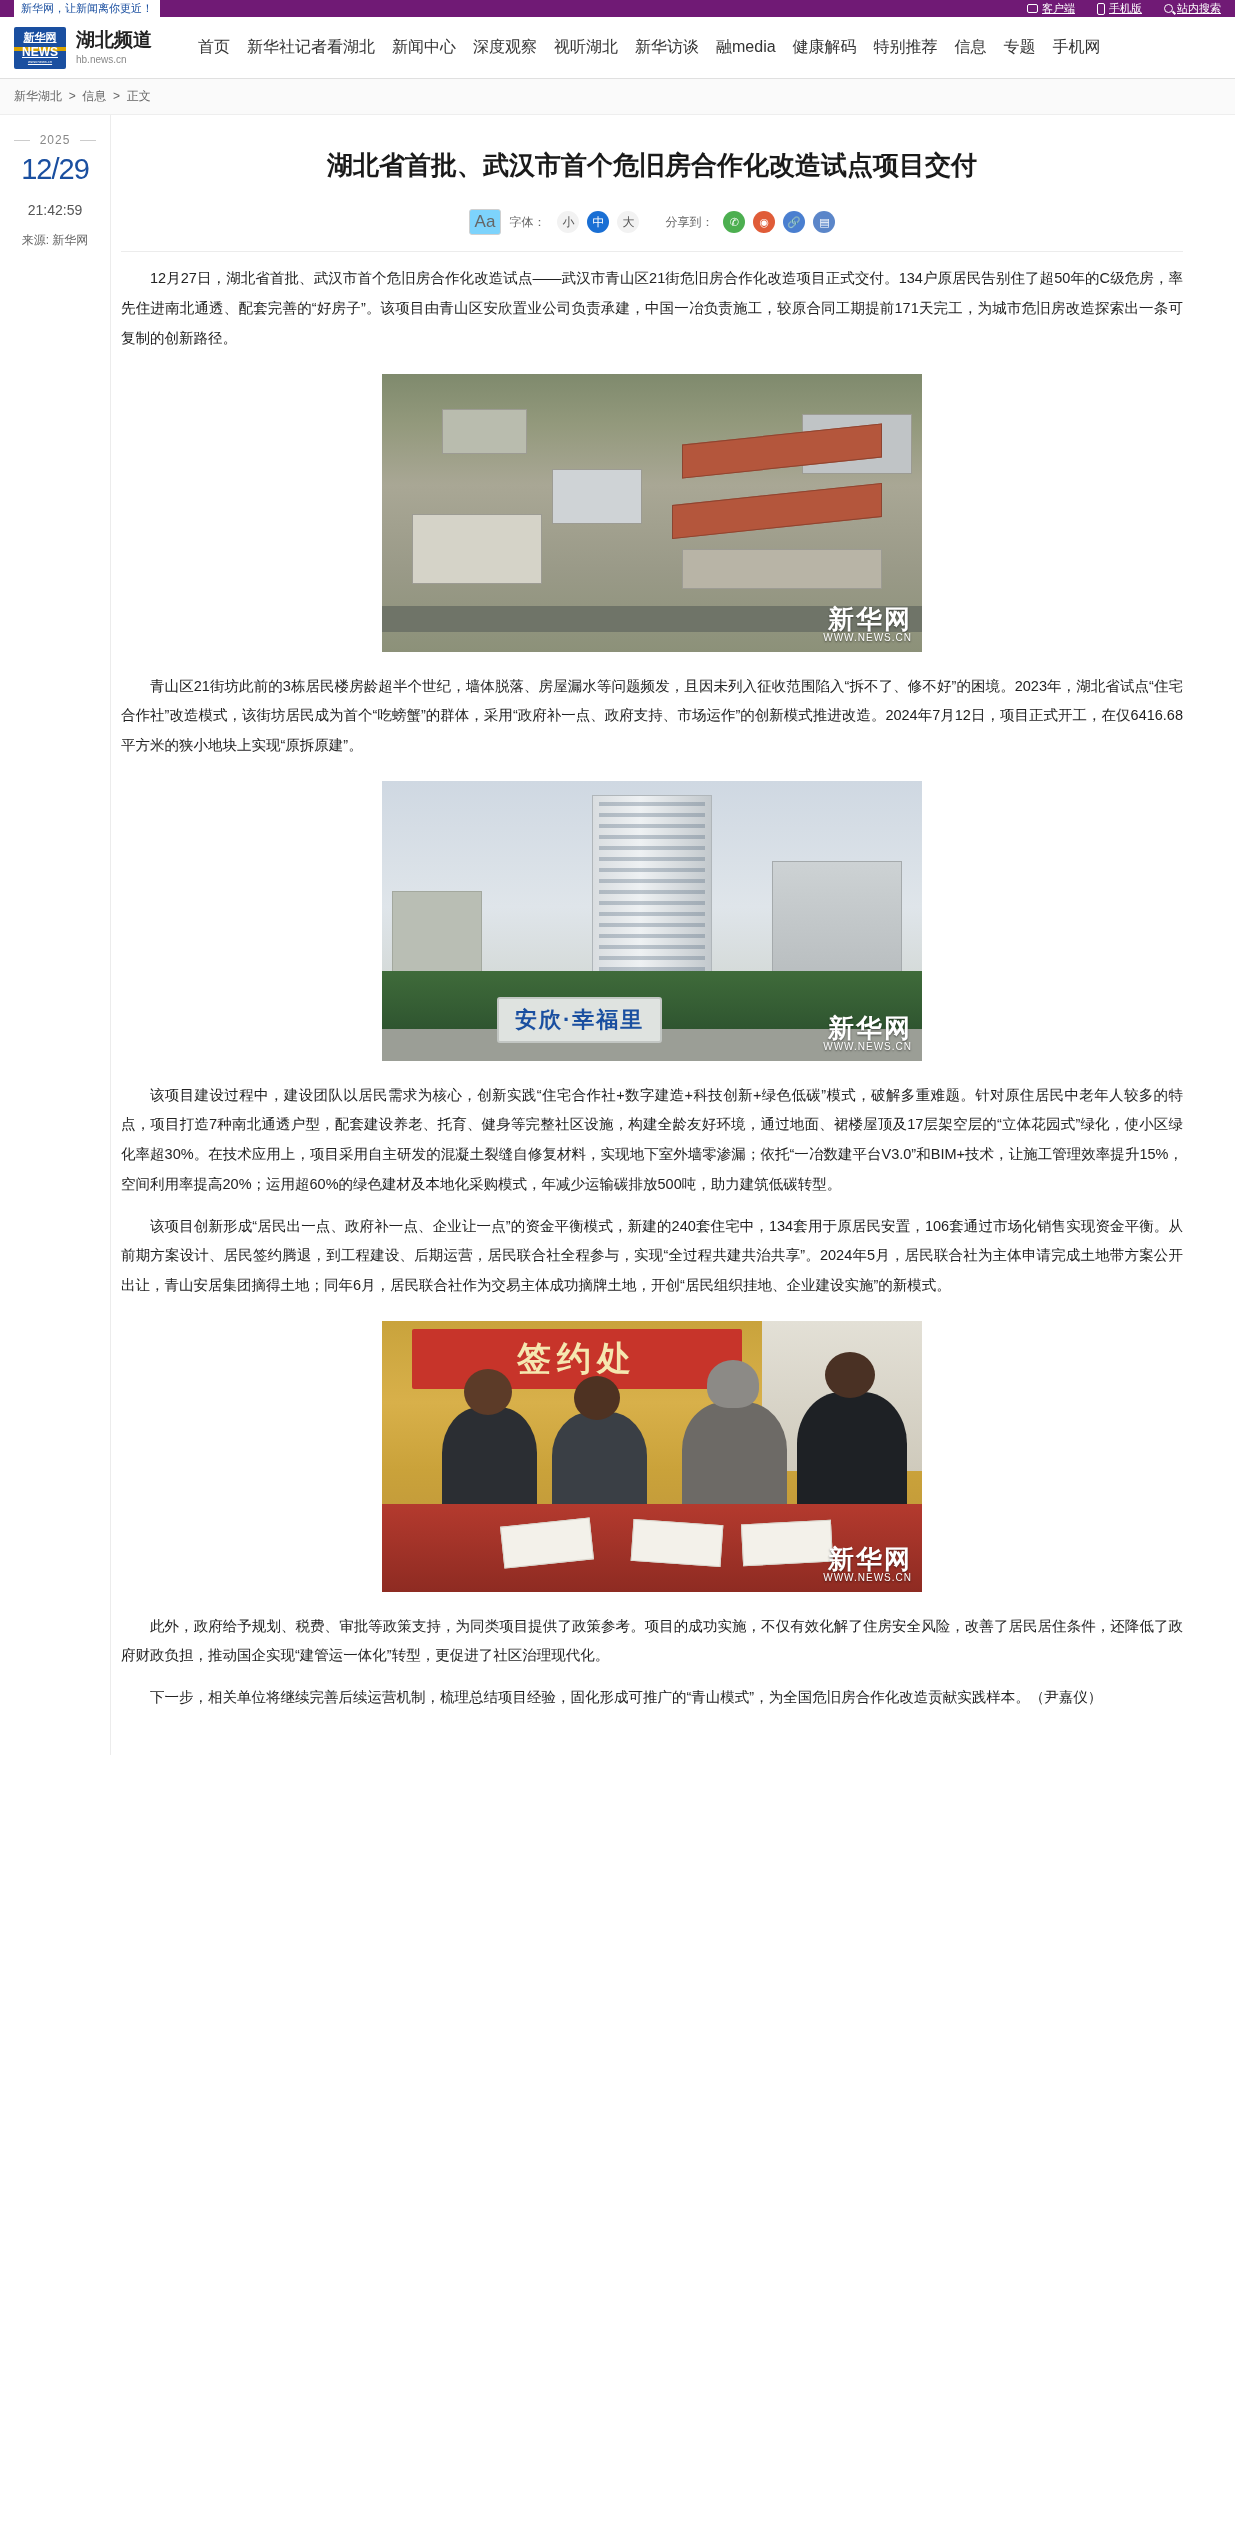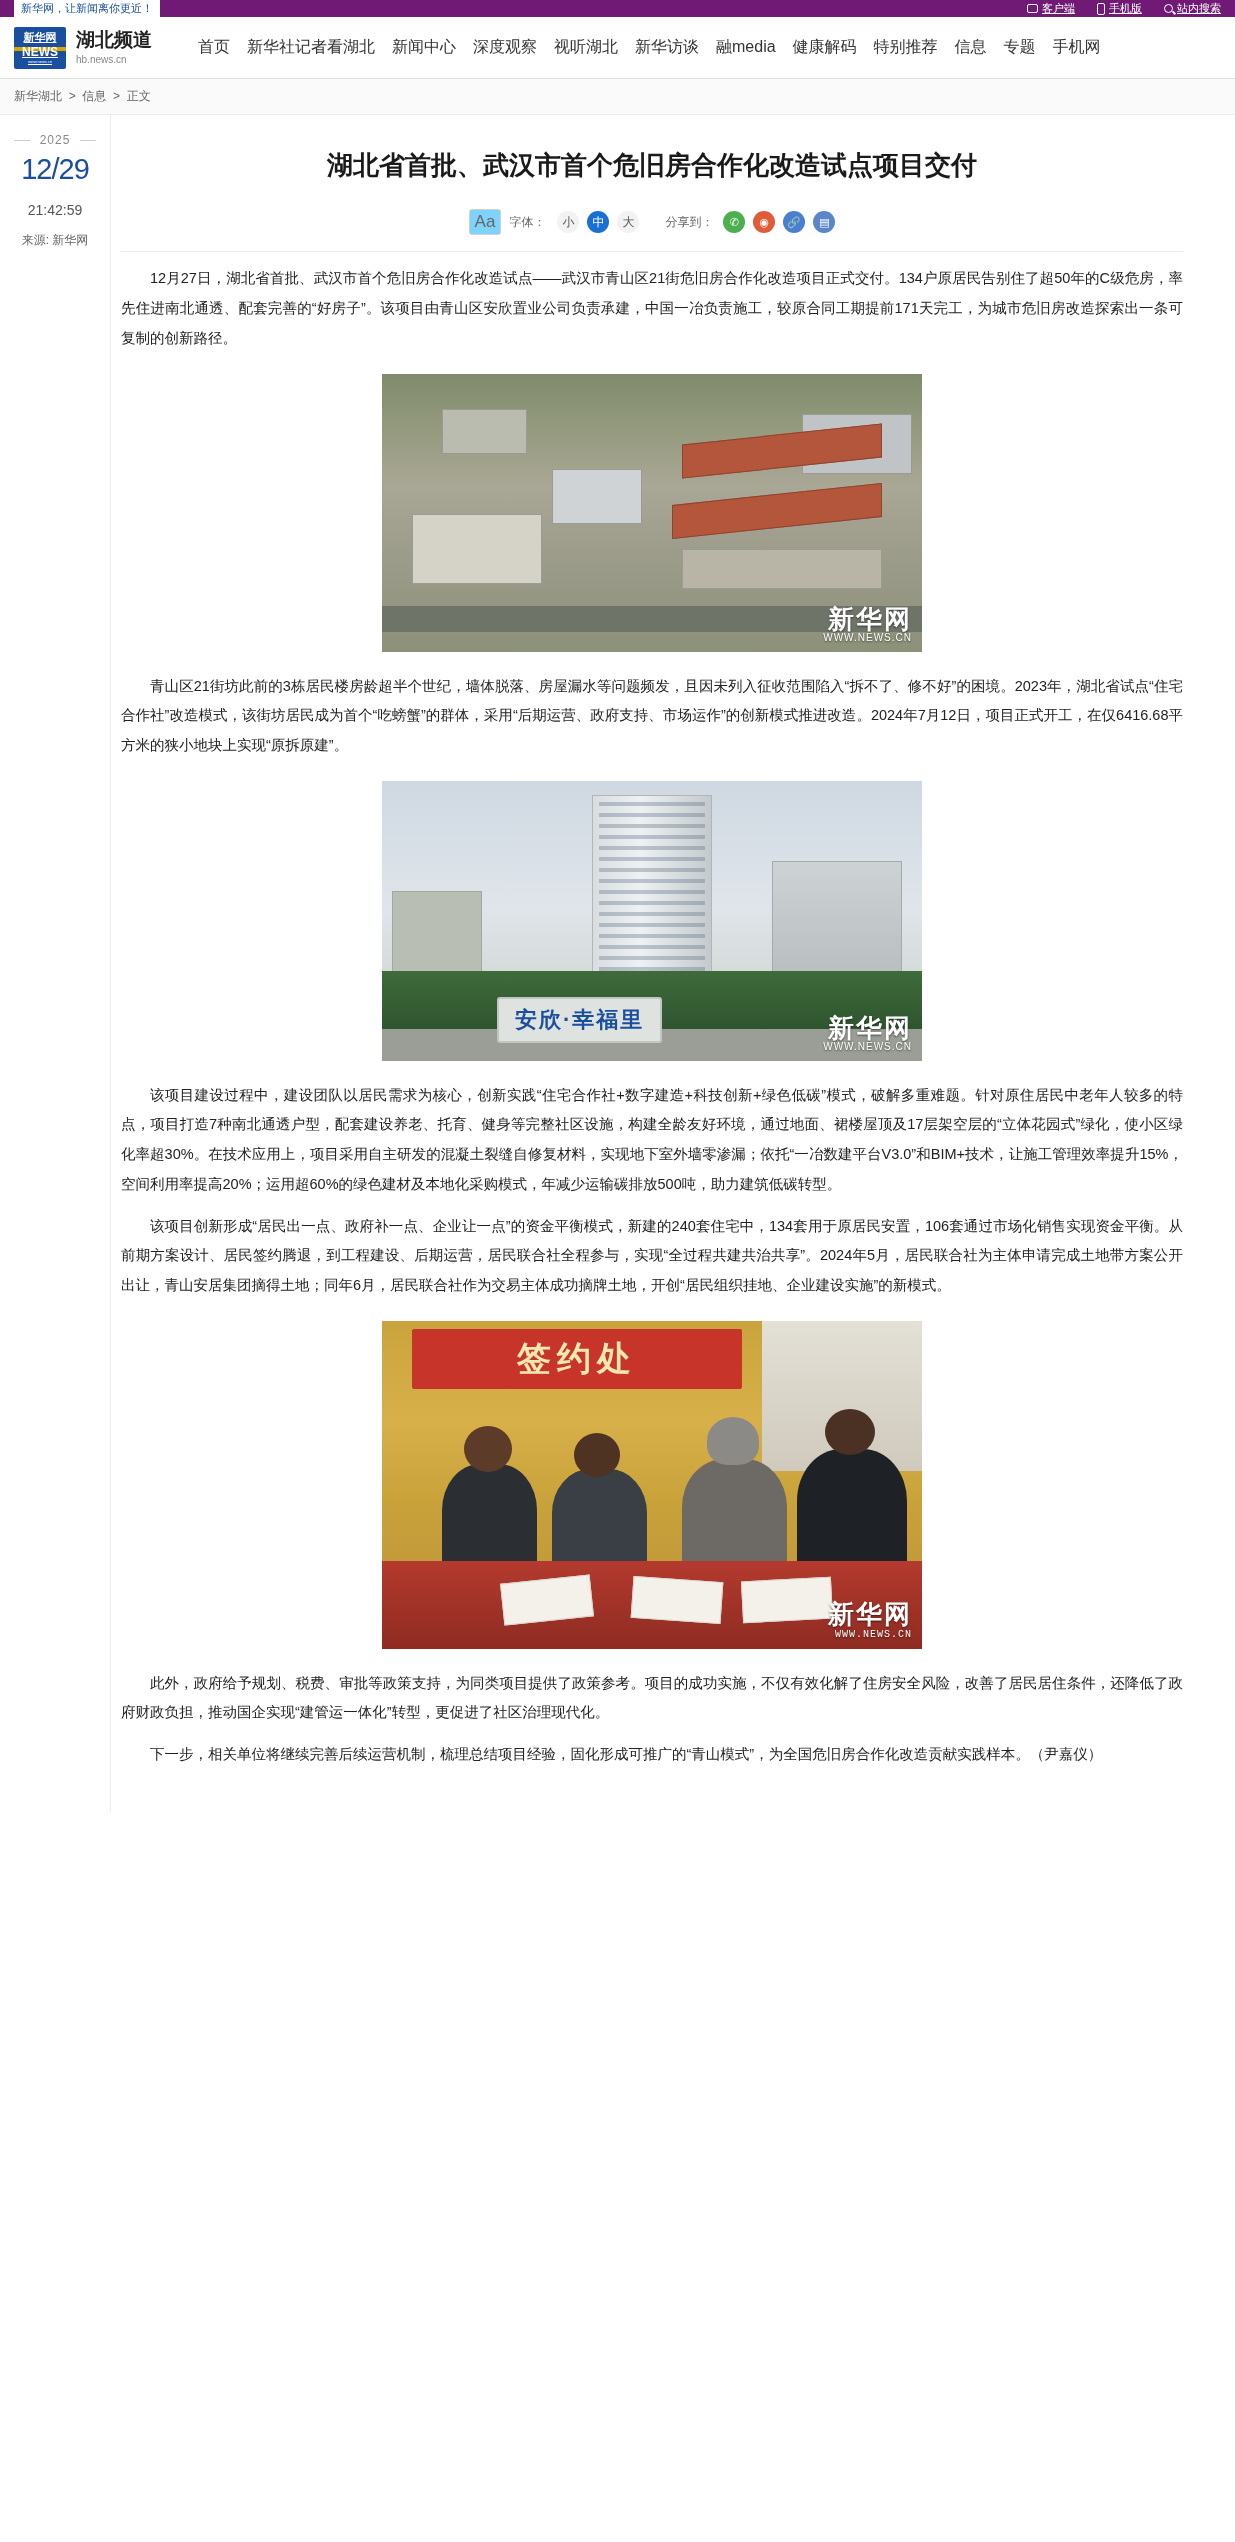--- a/index.html
+++ b/index.html
@@ -272,24 +272,23 @@
   .photo2 .sign {
     position: absolute; left: 115px; bottom: 18px;
     background: #dfe3e0; border: 2px solid #c2c6c3;
     padding: 6px 16px; border-radius: 3px;
     color: #1a4fa0; font-size: 22px; font-weight: bold; letter-spacing: 2px;
     white-space: nowrap;
   }
 
   
   .photo3 {
-    height: 328px;
+    height: 271px;
     background: linear-gradient(180deg,#c9a33c 0%, #d8b04a 30%, #caa23a 55%, #b8903a 100%);
     overflow: hidden;
-    font-family: Liberation Mono, monospace;
   }
   .photo3 .banner {
     position: absolute; left: 30px; top: 8px; width: 330px; height: 60px;
     background: #c7342a; border-radius: 2px;
     color: #f5e7b0; font-size: 34px; font-weight: bold; letter-spacing: 6px;
     display: flex; align-items: center; justify-content: center;
   }
   .photo3 .table {
     position: absolute; left: 0; bottom: 0; width: 100%; height: 88px;
     background: linear-gradient(180deg,#b43a2e,#8e2b22);
@@ -411,21 +410,21 @@
         <div class="roofB"></div>
         <div class="blk b4"></div>
         <div class="road"></div>
         <div class="wm">
           <div class="wm-cn">新华网</div>
           <div class="wm-en">WWW.NEWS.CN</div>
         </div>
       </div>
     </figure>
 
-    <p class="para">青山区21街坊此前的3栋居民楼房龄超半个世纪，墙体脱落、房屋漏水等问题频发，且因未列入征收范围陷入“拆不了、修不好”的困境。2023年，湖北省试点“住宅合作社”改造模式，该街坊居民成为首个“吃螃蟹”的群体，采用“后期运营、政府支持、市场运作”的创新模式推进改造。2024年7月12日，项目正式开工，在仅6416.68平方米的狭小地块上实现“原拆原建”。</p>
+    <p class="para">青山区21街坊此前的3栋居民楼房龄超半个世纪，墙体脱落、房屋漏水等问题频发，且因未列入征收范围陷入“拆不了、修不好”的困境。2023年，湖北省试点“住宅合作社”改造模式，该街坊居民成为首个“吃螃蟹”的群体，采用“政府补一点、政府支持、市场运作”的创新模式推进改造。2024年7月12日，项目正式开工，在仅6416.68平方米的狭小地块上实现“原拆原建”。</p>
 
     <figure class="figure">
       <div class="photo photo2">
         <div class="tower"></div>
         <div class="sideb"></div>
         <div class="leftb"></div>
         <div class="green"></div>
         <div class="ground"></div>
         <div class="sign">安欣·幸福里</div>
         <div class="wm">

